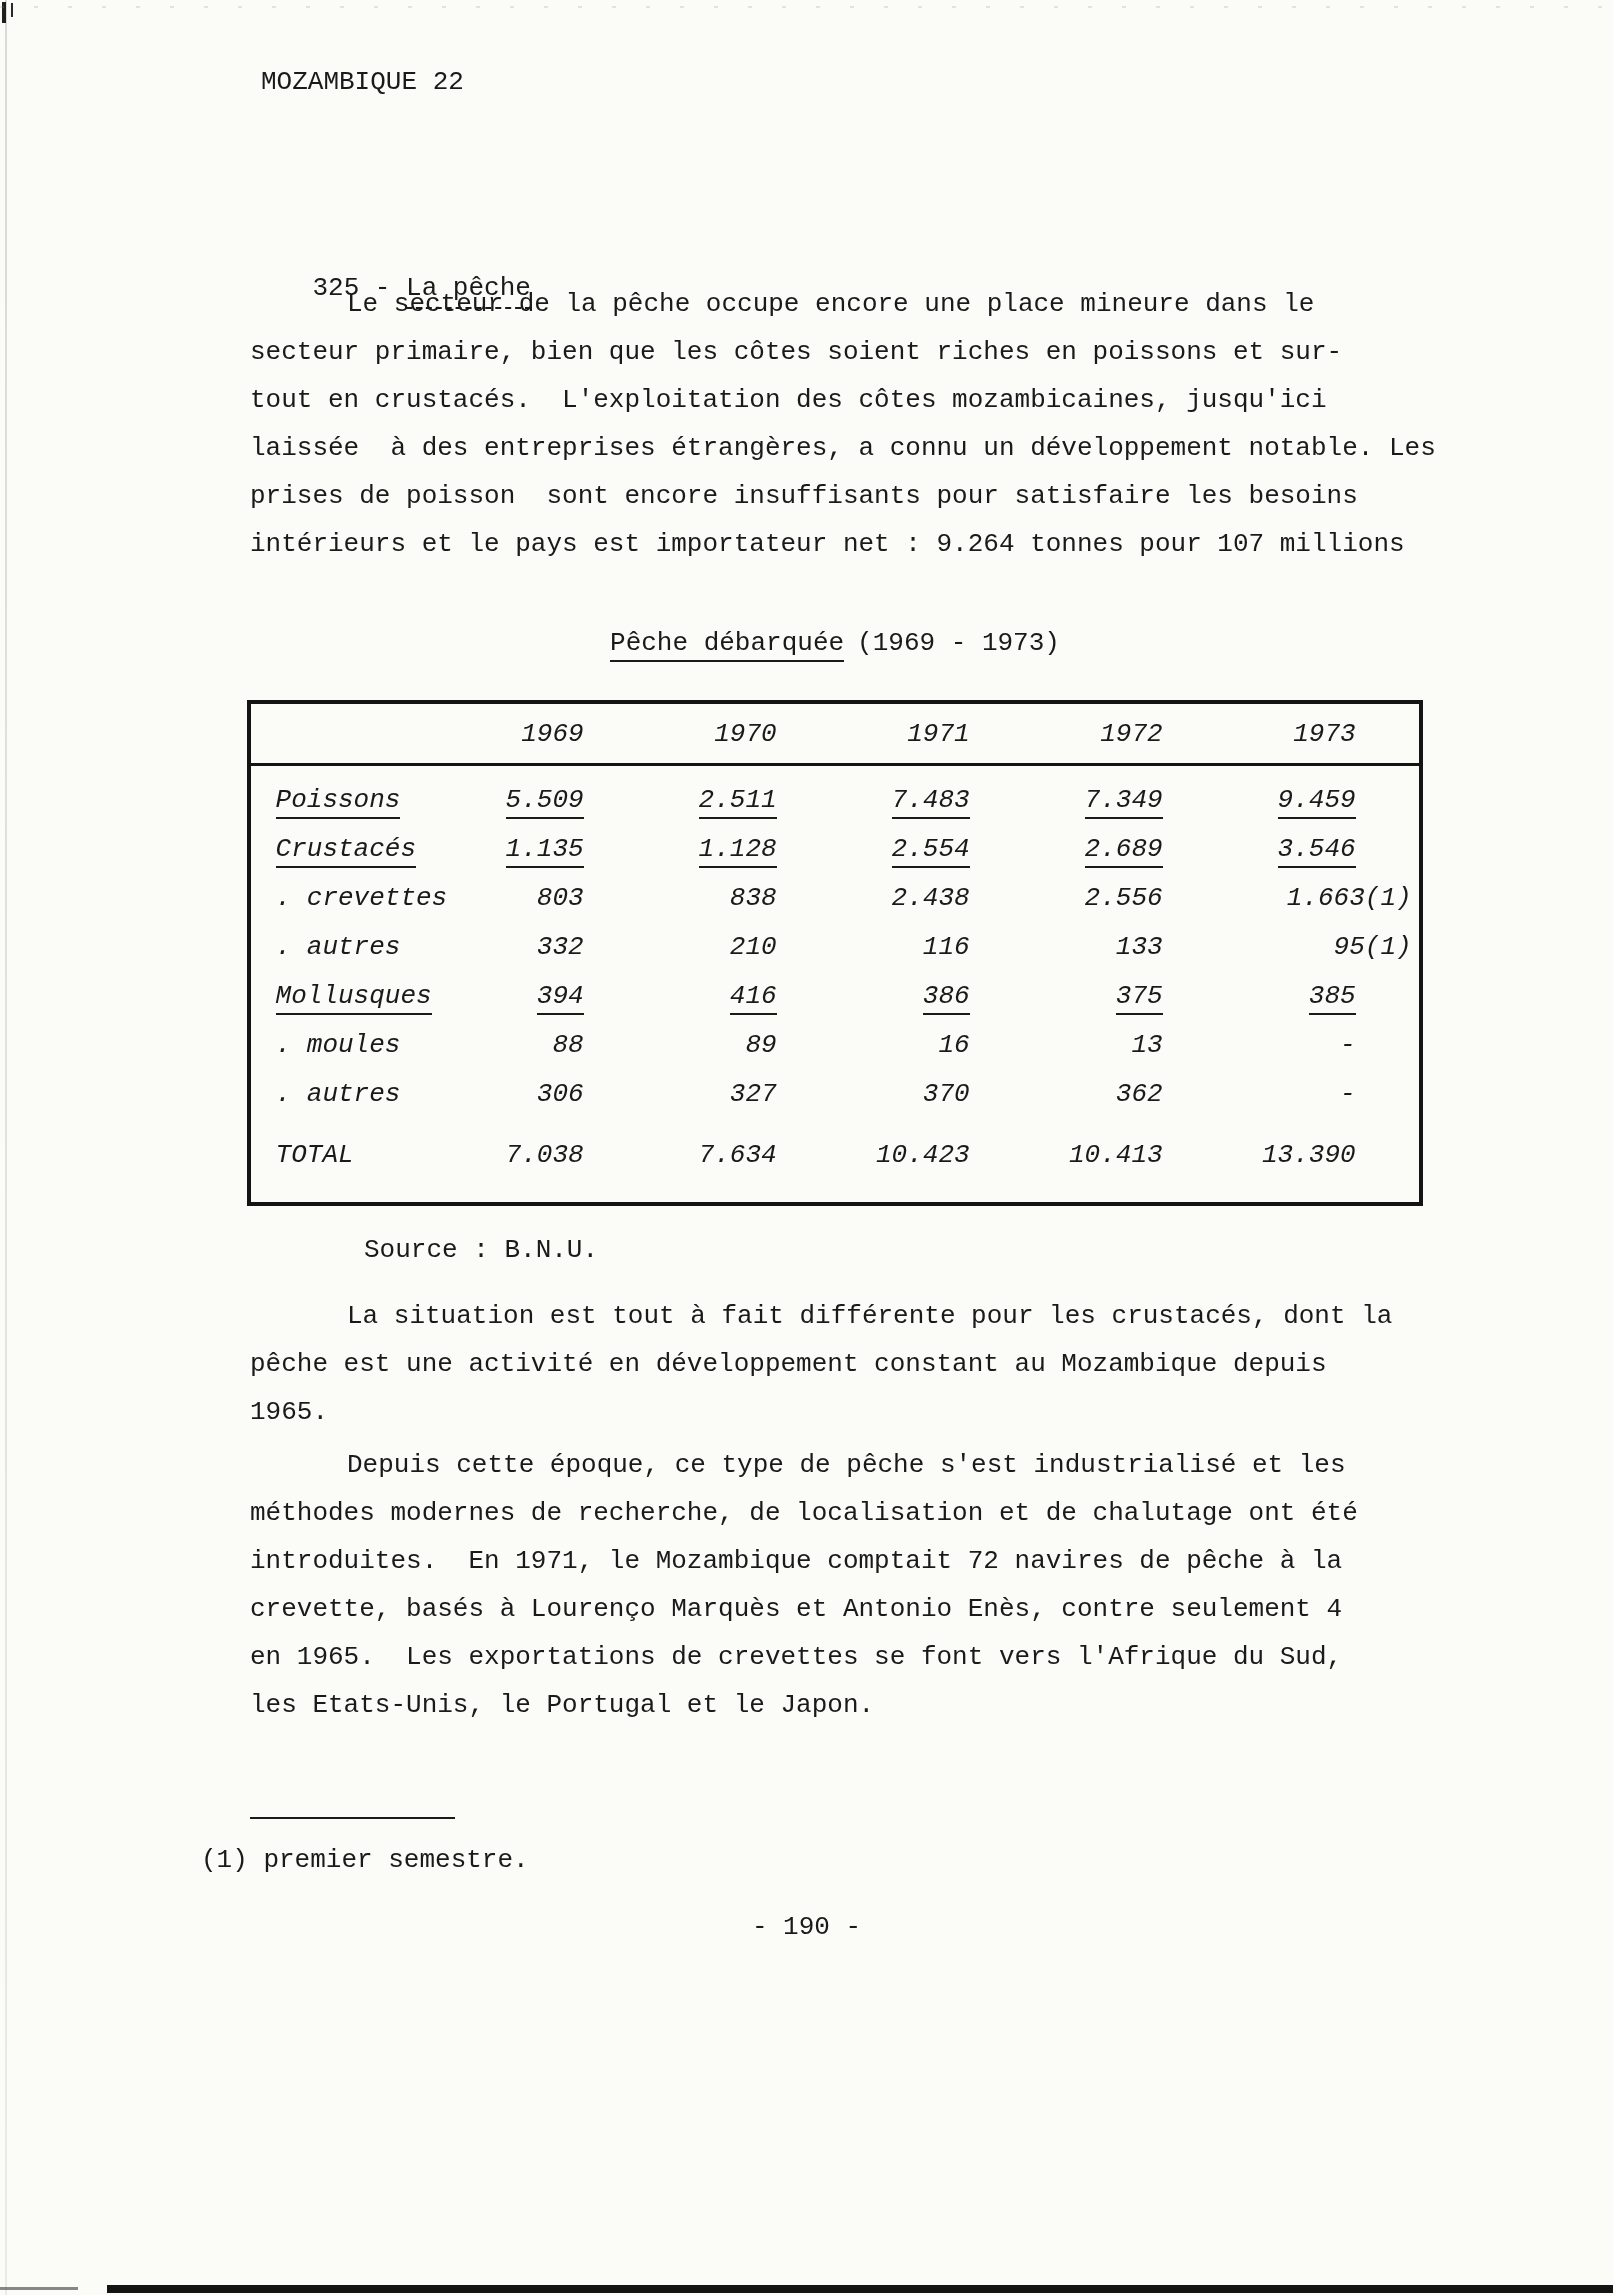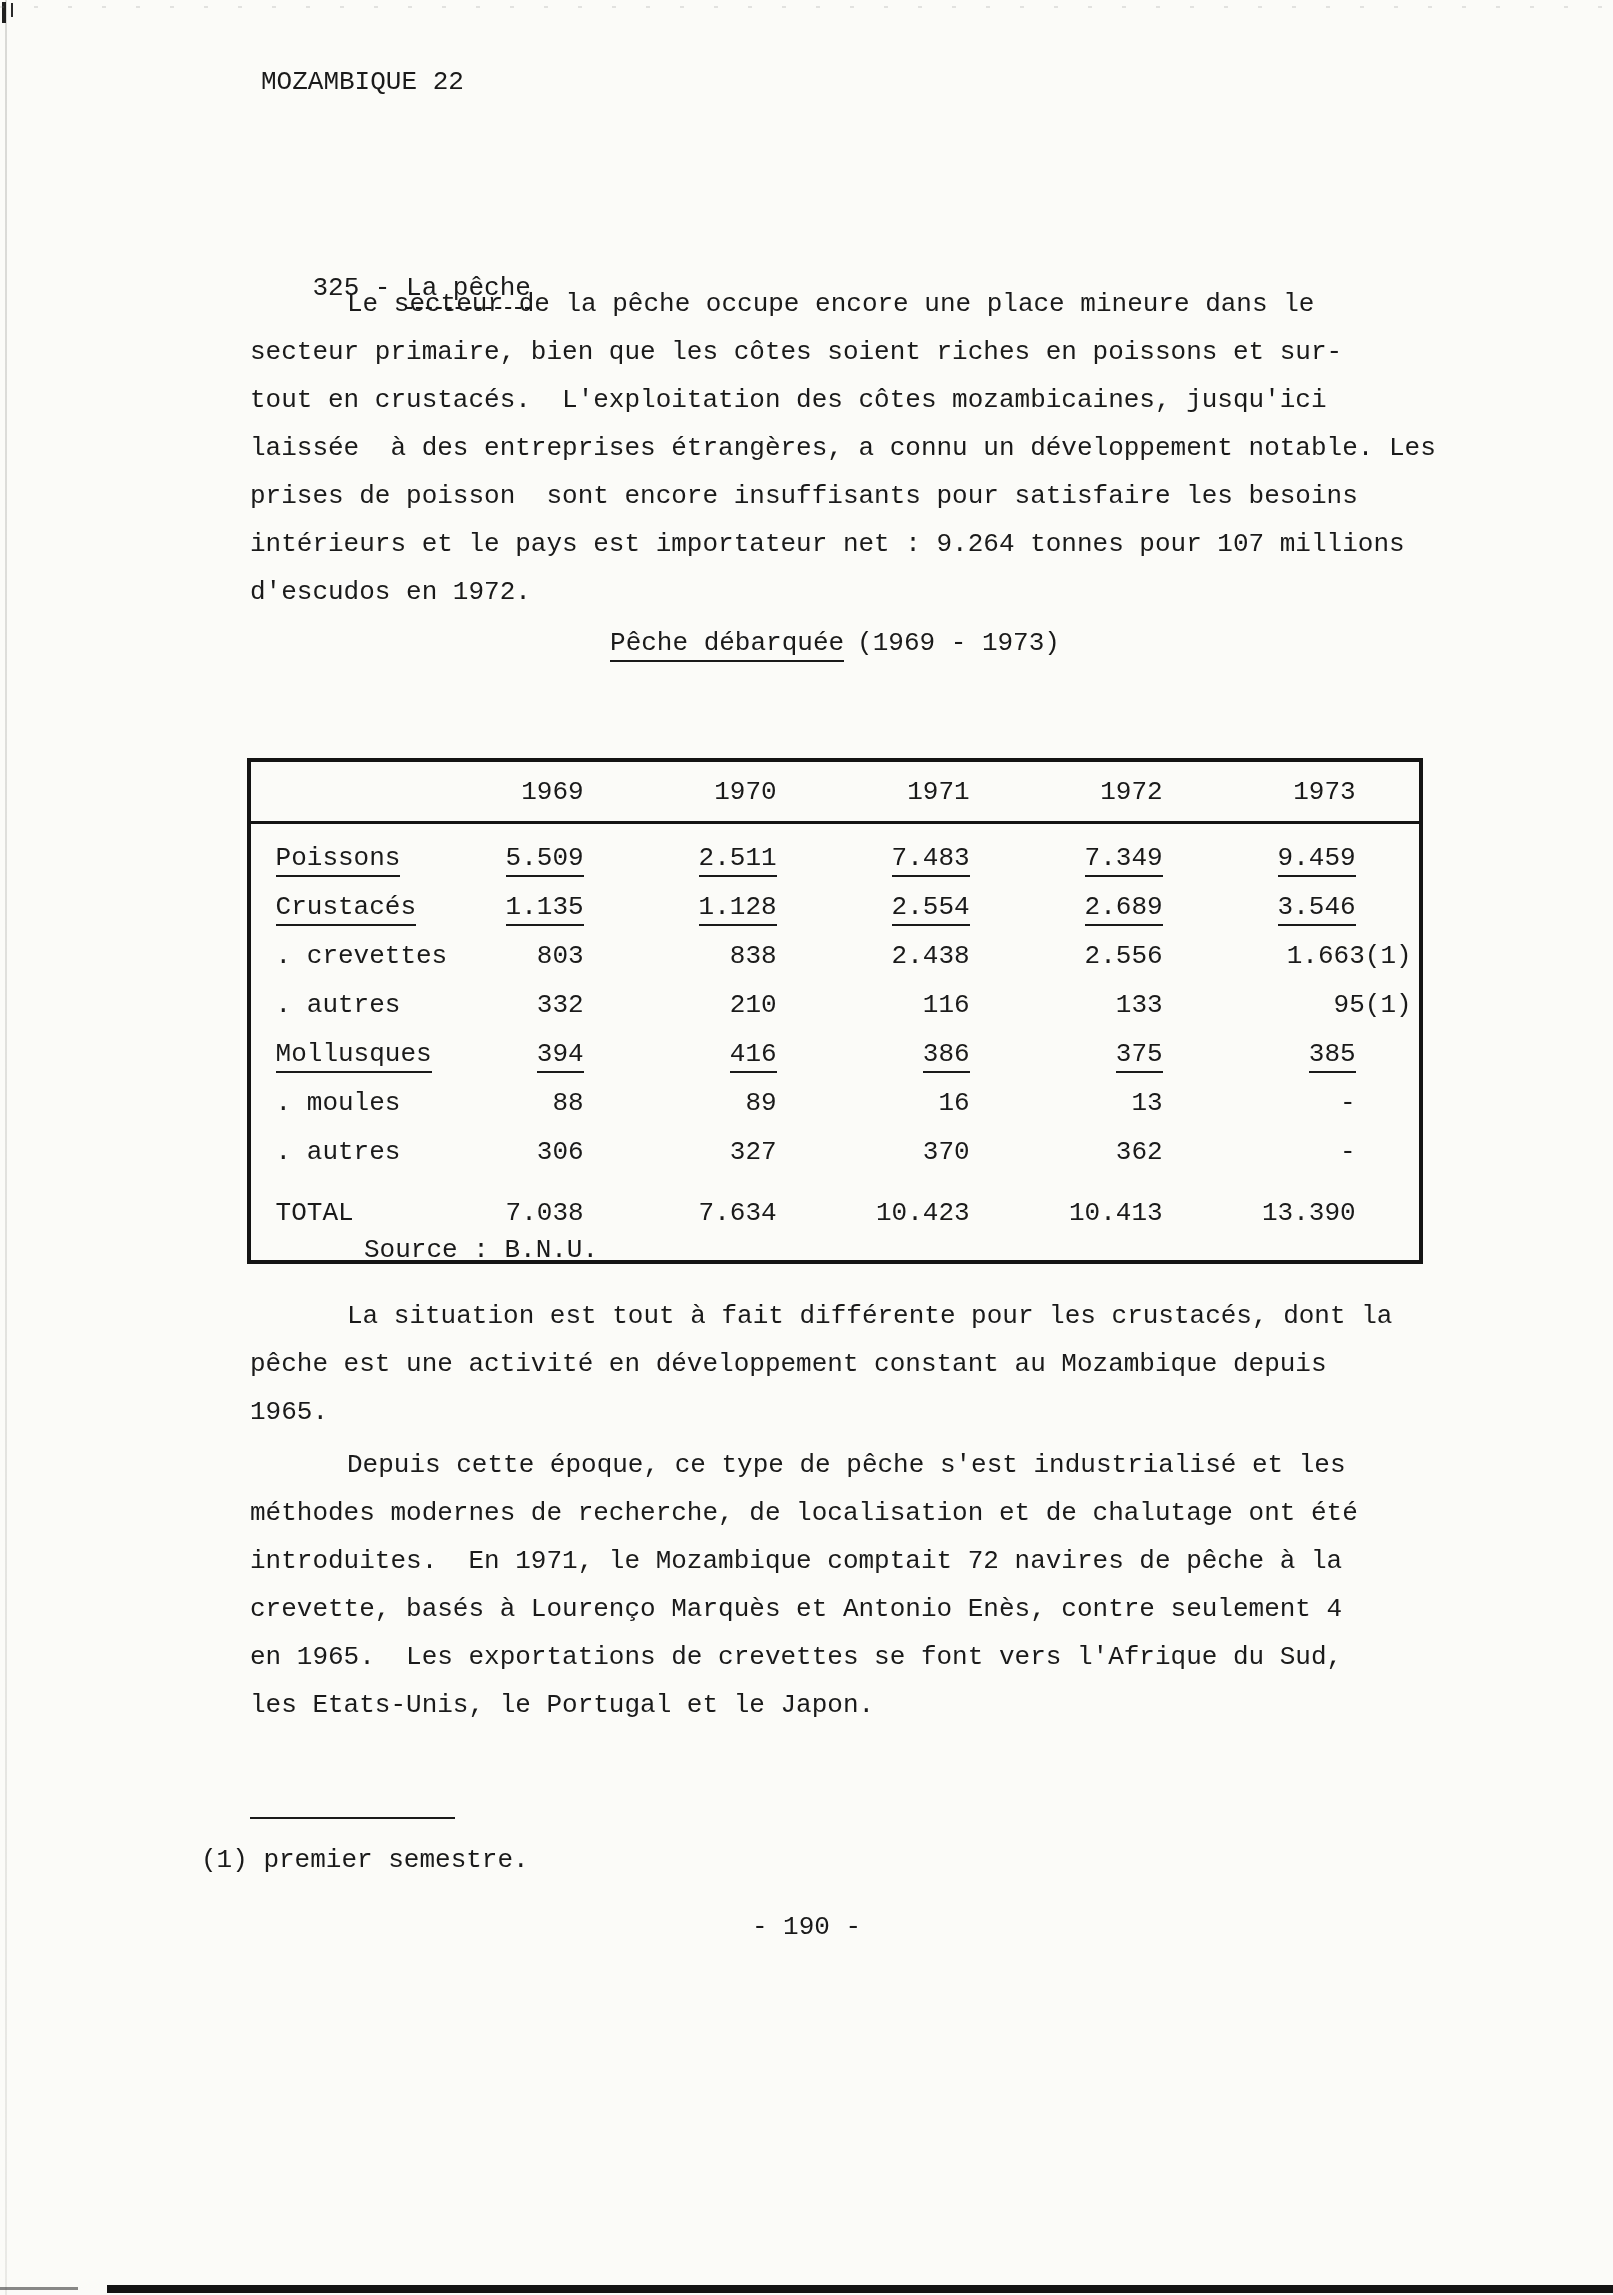--- a/index.html
+++ b/index.html
@@ -15,23 +15,23 @@
   .abs { position:absolute; }
   .line { white-space:pre; line-height:48px; }
   .indent { padding-left:97px; }
   .u { border-bottom:2.5px solid #1a1a1a; padding-bottom:1.6px; }
   .u-dash { border-bottom:2.5px dashed #1a1a1a; padding-bottom:4.1px; }
 
   .title-row { left:247px; top:628px; width:1176px; text-align:center; }
   .title-suffix { margin-left:13px; }
 
   .tbox {
-    position:absolute; left:247px; top:758px;
+    position:absolute; left:247px; top:700px;
     width:1176px; height:506px;
-    border:4.1px solid #141414; box-sizing:border-box;
+    border:4.1px solid #141414; box-sizing:border-box;font-style:italic;
   }
   .thead {
     display:grid; grid-template-columns:115px repeat(5,193px);
     padding:0 59px 0 24.6px; height:59px; align-items:center;
     border-bottom:3.3px solid #141414;
   }
   .tbody { padding:9.8px 59px 0 24.6px; }
   .t-row { display:grid; grid-template-columns:115px repeat(5,193px); height:49px; align-items:center; }
   .t-row.total { margin-top:11.5px; }
   .label { white-space:nowrap; }
@@ -70,21 +70,20 @@
     <span>325 - </span><span class="u-dash">La pêche</span>
   </div>
 
   <div class="abs" style="left:250px; top:280px;">
     <div class="line indent">Le secteur de la pêche occupe encore une place mineure dans le</div>
     <div class="line">secteur primaire, bien que les côtes soient riches en poissons et sur-</div>
     <div class="line">tout en crustacés.  L'exploitation des côtes mozambicaines, jusqu'ici</div>
     <div class="line">laissée  à des entreprises étrangères, a connu un développement notable. Les</div>
     <div class="line">prises de poisson  sont encore insuffisants pour satisfaire les besoins</div>
     <div class="line">intérieurs et le pays est importateur net : 9.264 tonnes pour 107 millions</div>
-    <div class="line">d'escudos en 1972.</div>
   </div>
 
   <div class="abs title-row">
     <span class="u">Pêche débarquée</span><span class="title-suffix">(1969 - 1973)</span>
   </div>
 
   <div class="tbox">
     <div class="thead">
       <div class="label"></div>
       <div class="num">1969</div>

